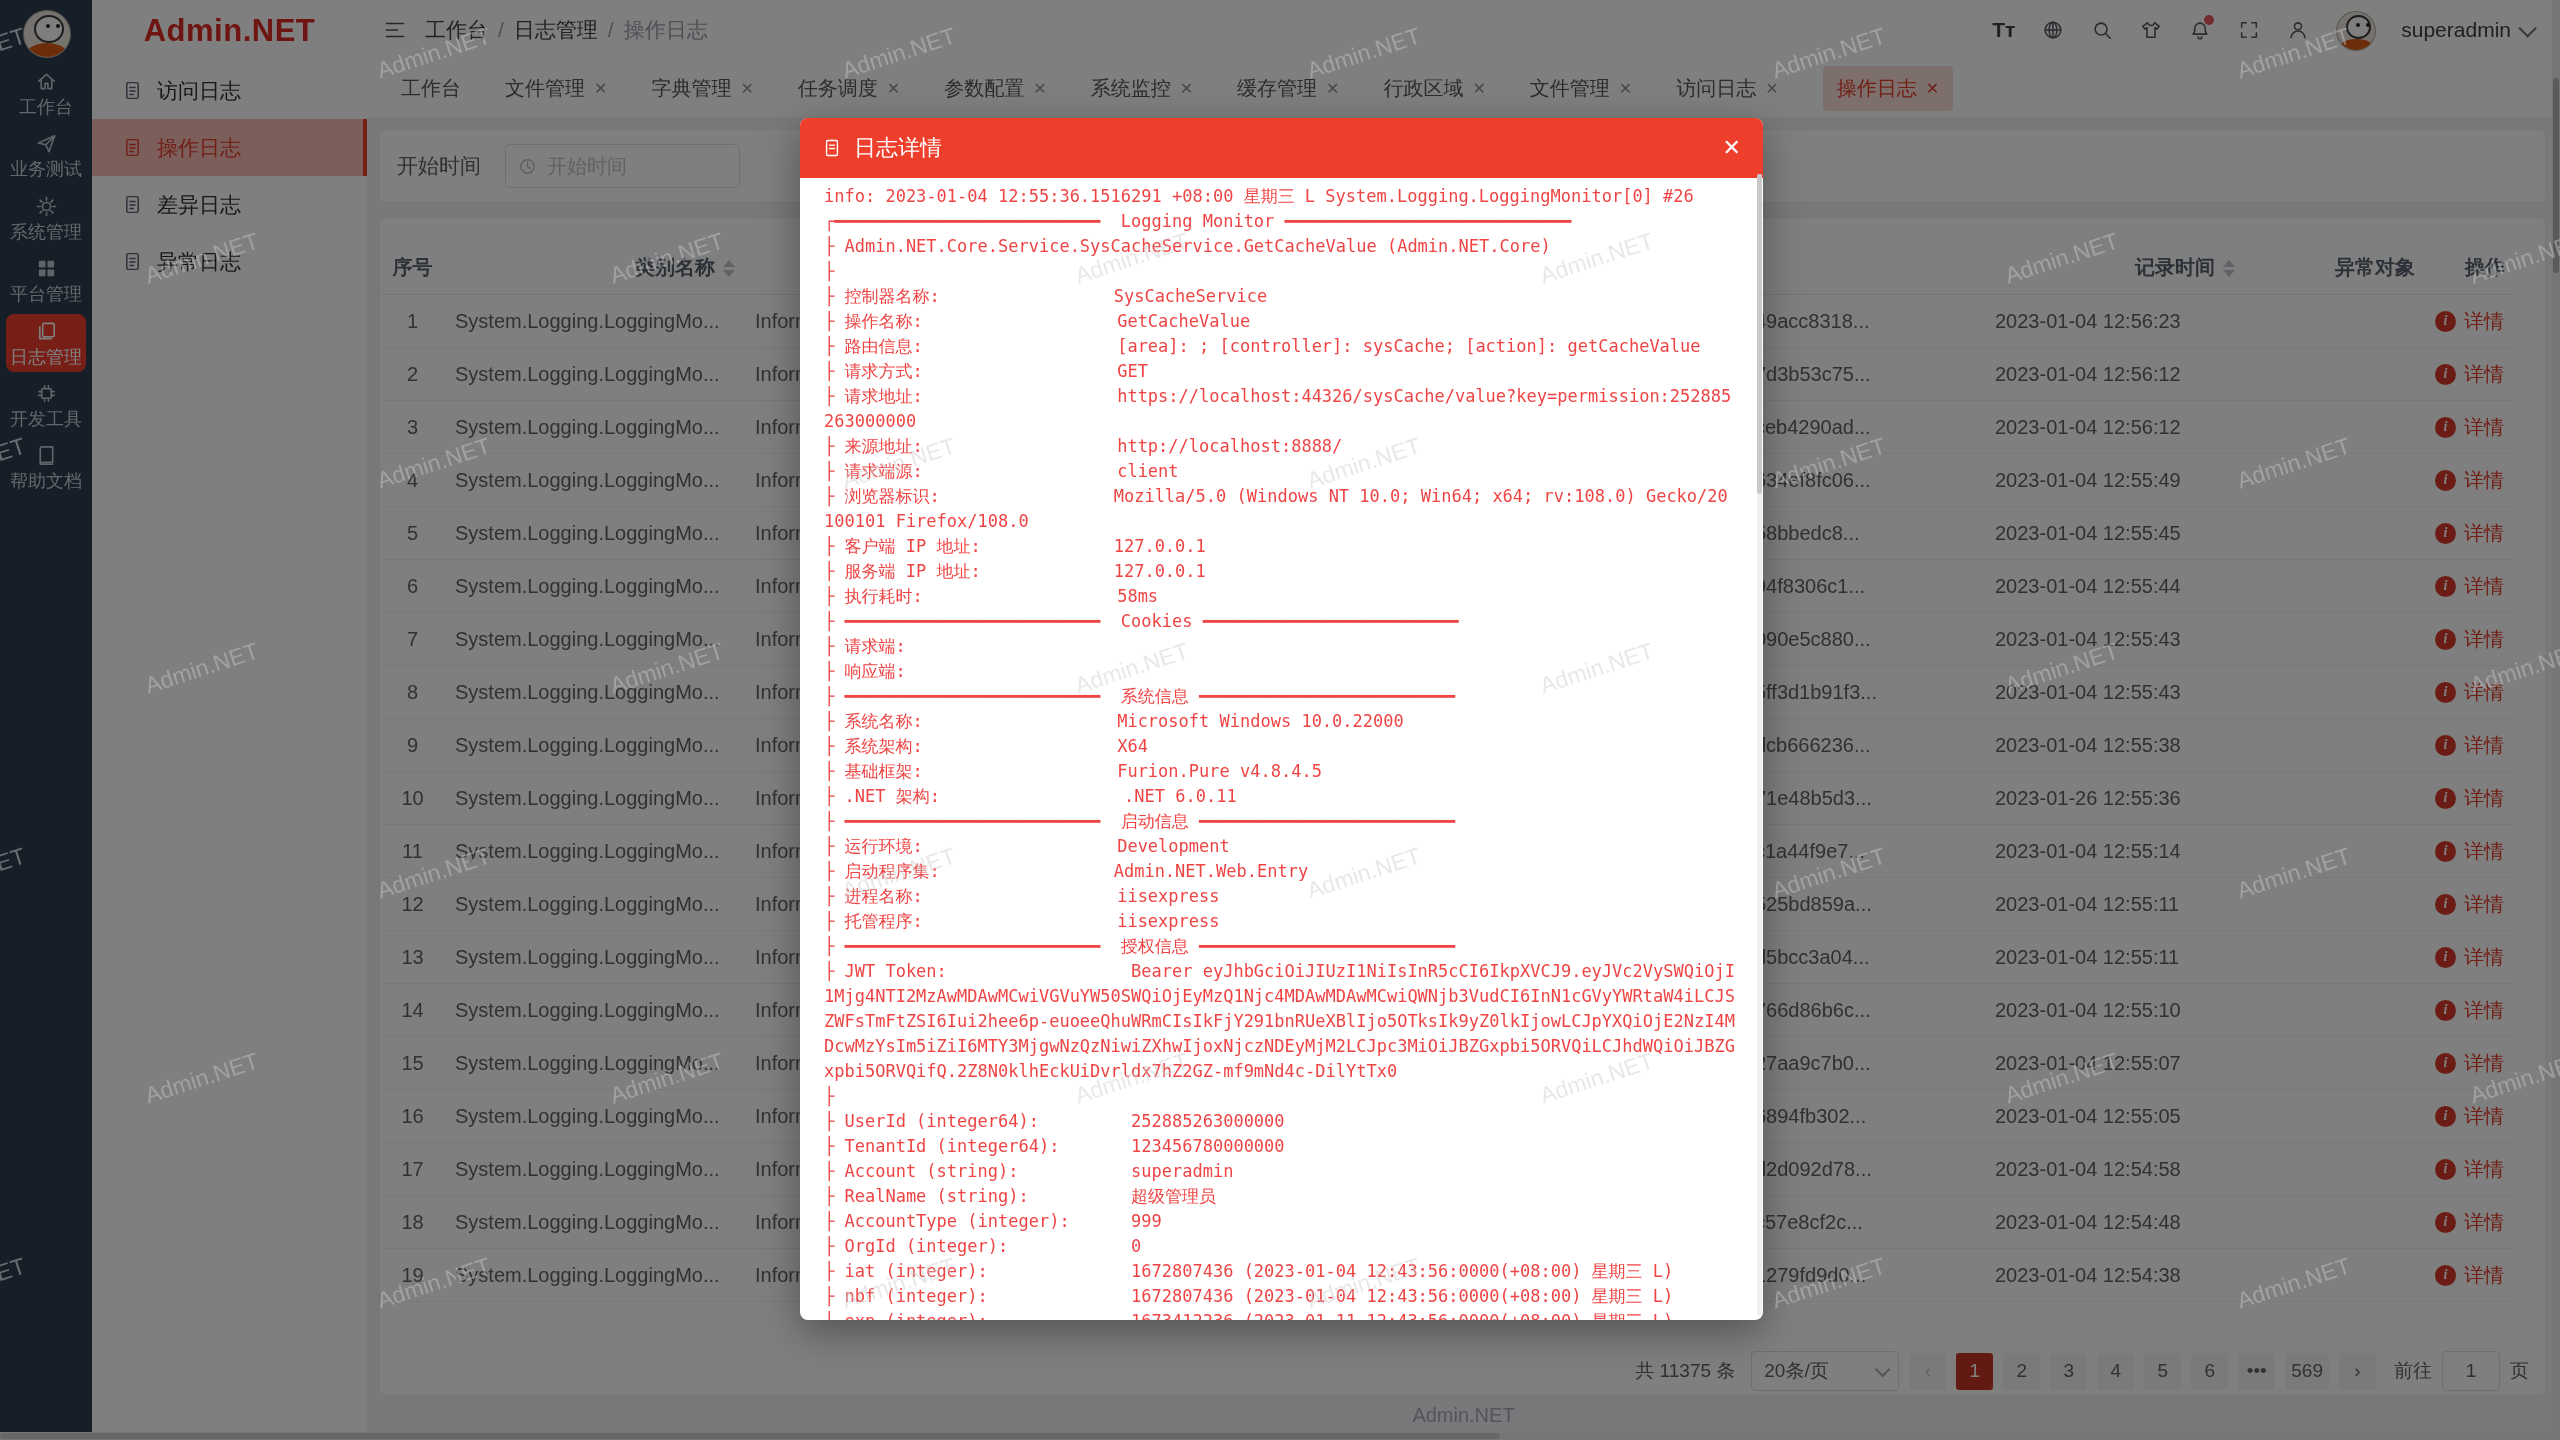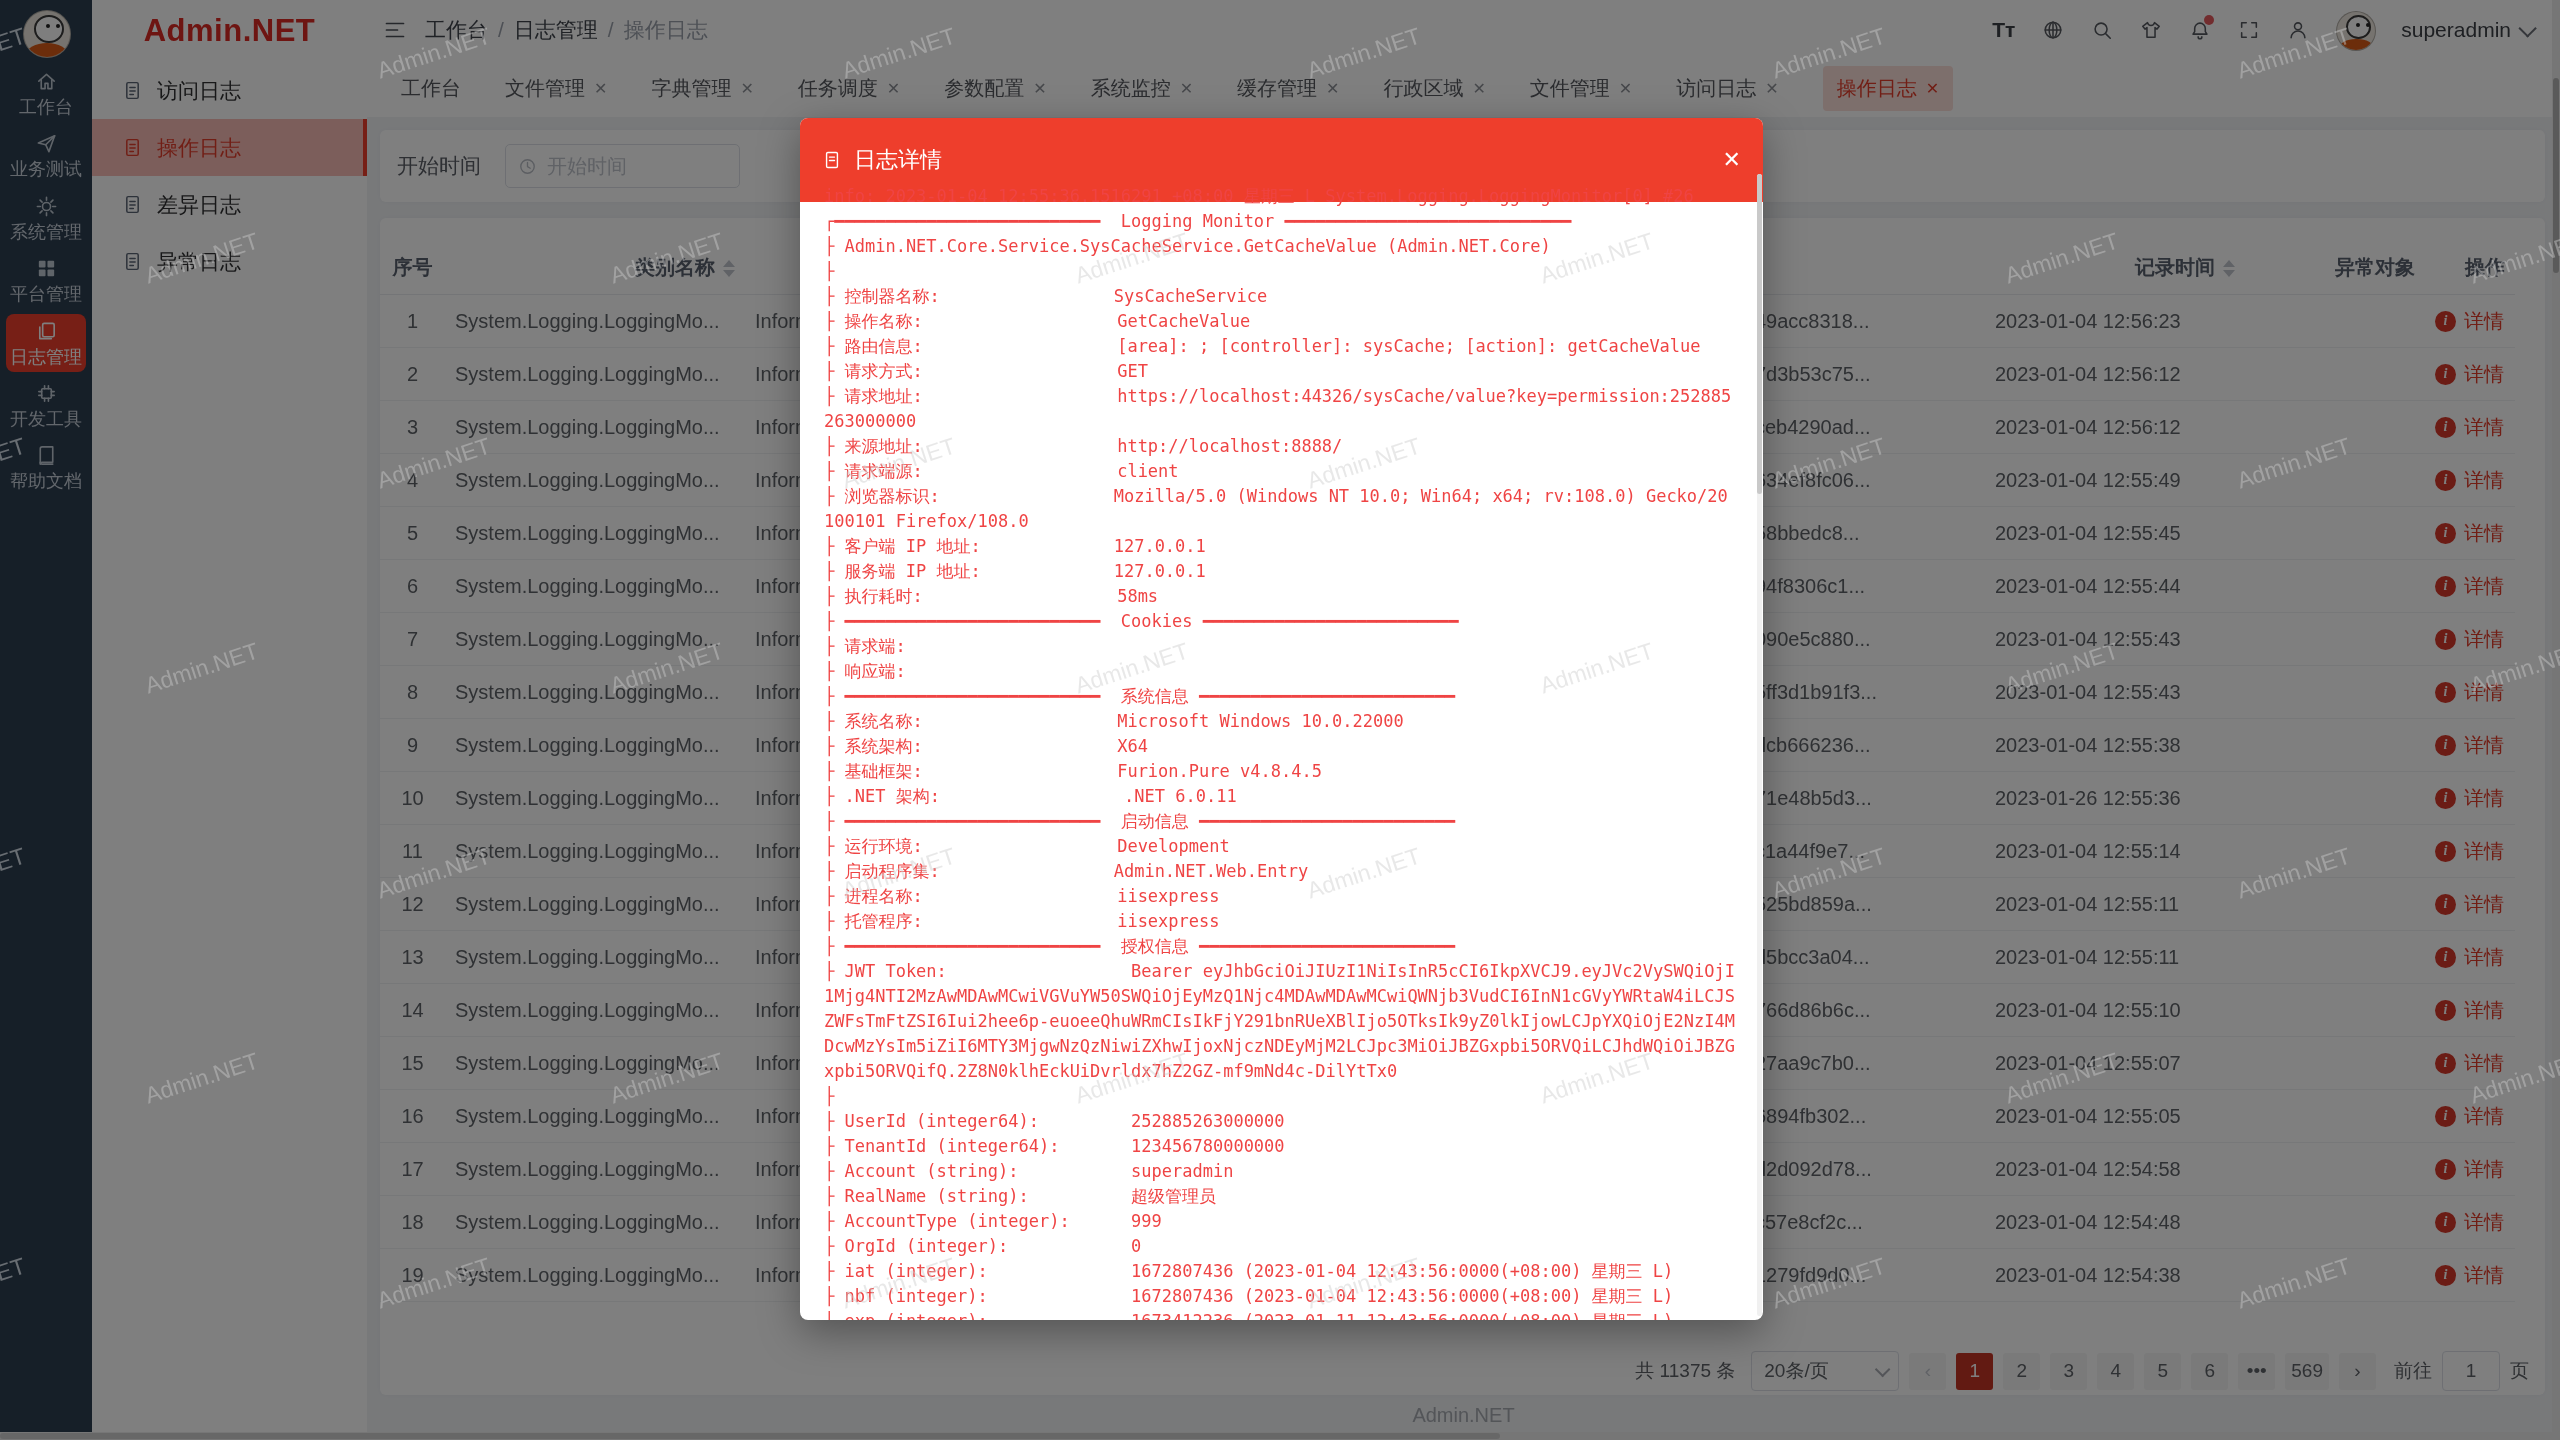--- a/index.html
+++ b/index.html
@@ -101,21 +101,21 @@
 
   
   .vscroll{position:absolute;right:0;top:0;width:8px;height:1440px;background:#ececec;z-index:2;}
   .vscroll .thumb{position:absolute;left:1px;width:6px;top:78px;height:195px;background:#b5b5b5;border-radius:3px;}
   .hscroll{position:absolute;left:0;bottom:0;height:8px;width:2560px;background:#ececec;z-index:2;}
   .hscroll .thumb{position:absolute;top:1px;height:6px;left:0;width:1500px;background:#cfcfcf;border-radius:3px;}
 
   
   .overlay{position:absolute;left:0;top:0;width:2560px;height:1440px;background:rgba(0,0,0,.5);z-index:10;}
   .modal{position:absolute;left:800px;top:118px;width:963px;height:1202px;background:#fff;border-radius:8px;overflow:hidden;z-index:20;box-shadow:0 12px 40px rgba(0,0,0,.35);}
-  .modal-header{height:52px;background:#ee3e2c;display:flex;align-items:center;color:#fff;padding:16px 22px;}
+  .modal-header{height:52px;background:#ee3e2c;display:flex;align-items:center;color:#fff;padding:4px 22px;}
   .modal-header svg{width:20px;height:20px;}
   .modal-title{font-size:22px;margin-left:12px;}
   .modal-close{margin-left:auto;font-size:22px;cursor:pointer;color:#fff;line-height:1;}
   .modal-body{position:absolute;left:0;right:8px;top:52px;bottom:0;overflow:hidden;padding:14px 18px 0 24px;}
   .modal-body pre{margin:0;font-family:"DejaVu Sans Mono",monospace;font-size:17px;line-height:25px;color:#ef4444;white-space:pre-wrap;word-break:break-all;}
   .modal-scroll{position:absolute;right:1px;top:56px;bottom:4px;width:5px;background:#f0f0f0;border-radius:3px;}
   .modal-scroll .thumb{position:absolute;left:0;width:5px;top:0;height:320px;background:#c9c9c9;border-radius:3px;}
 
   
   .wm-layer{position:absolute;left:0;top:0;width:2560px;height:1440px;z-index:30;pointer-events:none;overflow:hidden;}

